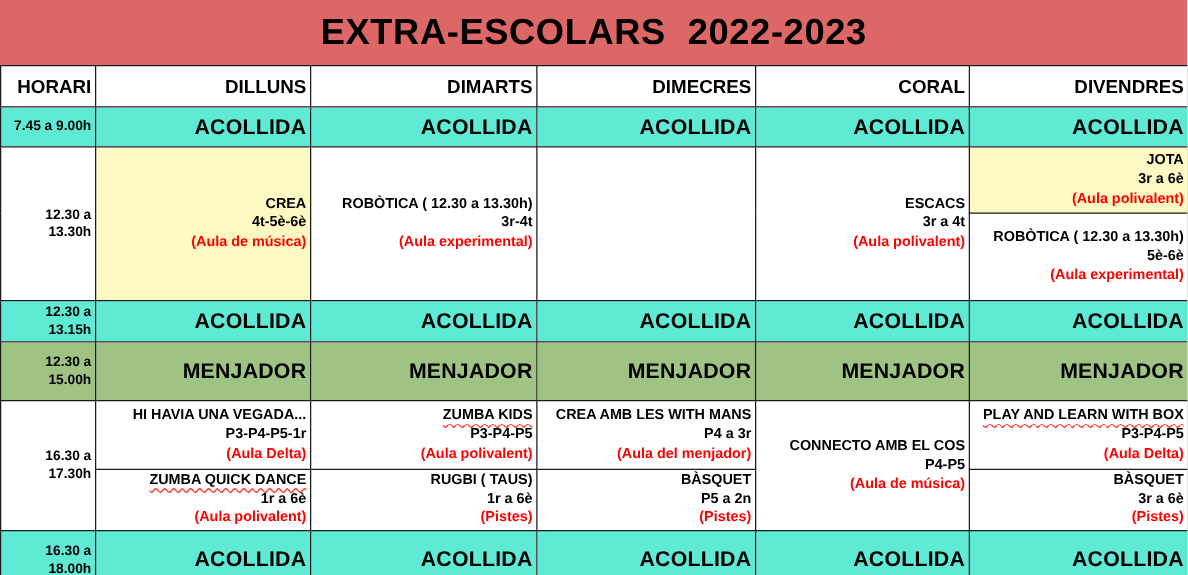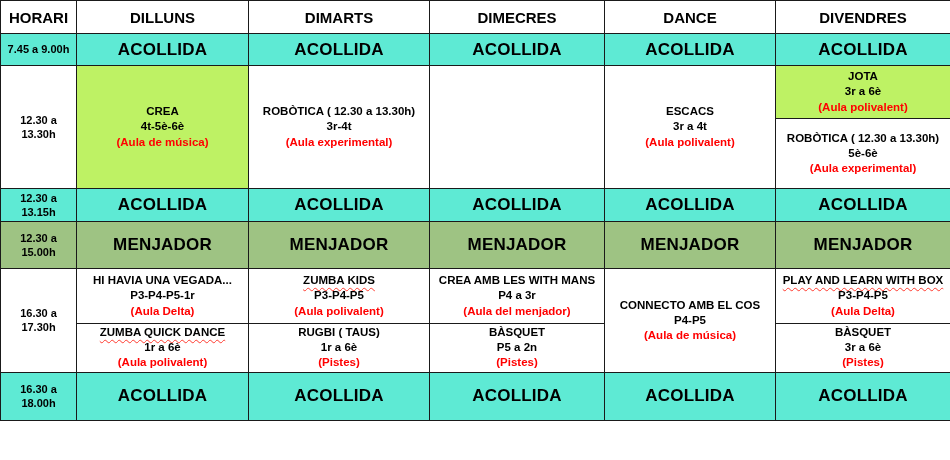--- a/index.html
+++ b/index.html
@@ -22,64 +22,67 @@
     word-spacing: 9px;
     color: #000;
   }
   table.grid {
     width: 950px;
     border-collapse: collapse;
     table-layout: fixed;
   }
   table.grid th, table.grid td {
     border: 1px solid #1a1a1a;
-    text-align: center;
+    text-align: right;
     vertical-align: middle;
     padding: 1px 3px;
     overflow: hidden;
   }
   th.day { font-size: 15px; background: #fff; }
   td.time { font-size: 11px; line-height: 1.3; }
   .pinkbg  { background: #5eead4; }
-  .bluebg  { background: #bef264; }
+  .bluebg  { background: #fef9c3; }
   .greenbg { background: #9EC383; }
   .whitebg { background: #ffffff; }
   td.bigcell { font-size: 17px; letter-spacing: 0.2px; }
   .act { line-height: 1.32; font-size: 11.5px; }
   .act span { display: block; }
   .act .rm { color: #FF0000; }
   .sq {
     text-decoration: underline wavy #ff3b30;
     text-decoration-thickness: 1px;
     text-underline-offset: 3px;
   }
 </style>
 </head>
 <body>
 
 <div class="page">
 
+  <div class="banner">
+    <span>EXTRA-ESCOLARS 2022-2023</span>
+  </div>
 
   <table class="grid">
     <colgroup>
       <col style="width:76px">
         <col style="width:172px">
         <col style="width:181px">
       <col style="width:175px">
         <col style="width:171px">
         <col style="width:175px">
     </colgroup>
 
     <tbody>
         <tr style="height:33px">
       <th class="day">HORARI</th>
       <th class="day">DILLUNS</th>
       <th class="day">DIMARTS</th>
       <th class="day">DIMECRES</th>
-      <th class="day">DANCE</th>
+      <th class="day">CORAL</th>
       <th class="day">DIVENDRES</th>
     </tr>
 
     <tr style="height:32px">
       <td class="time pinkbg">7.45 a 9.00h</td>
       <td class="bigcell pinkbg">ACOLLIDA</td>
       <td class="bigcell pinkbg">ACOLLIDA</td>
       <td class="bigcell pinkbg">ACOLLIDA</td>
       <td class="bigcell pinkbg">ACOLLIDA</td>
       <td class="bigcell pinkbg">ACOLLIDA</td>

